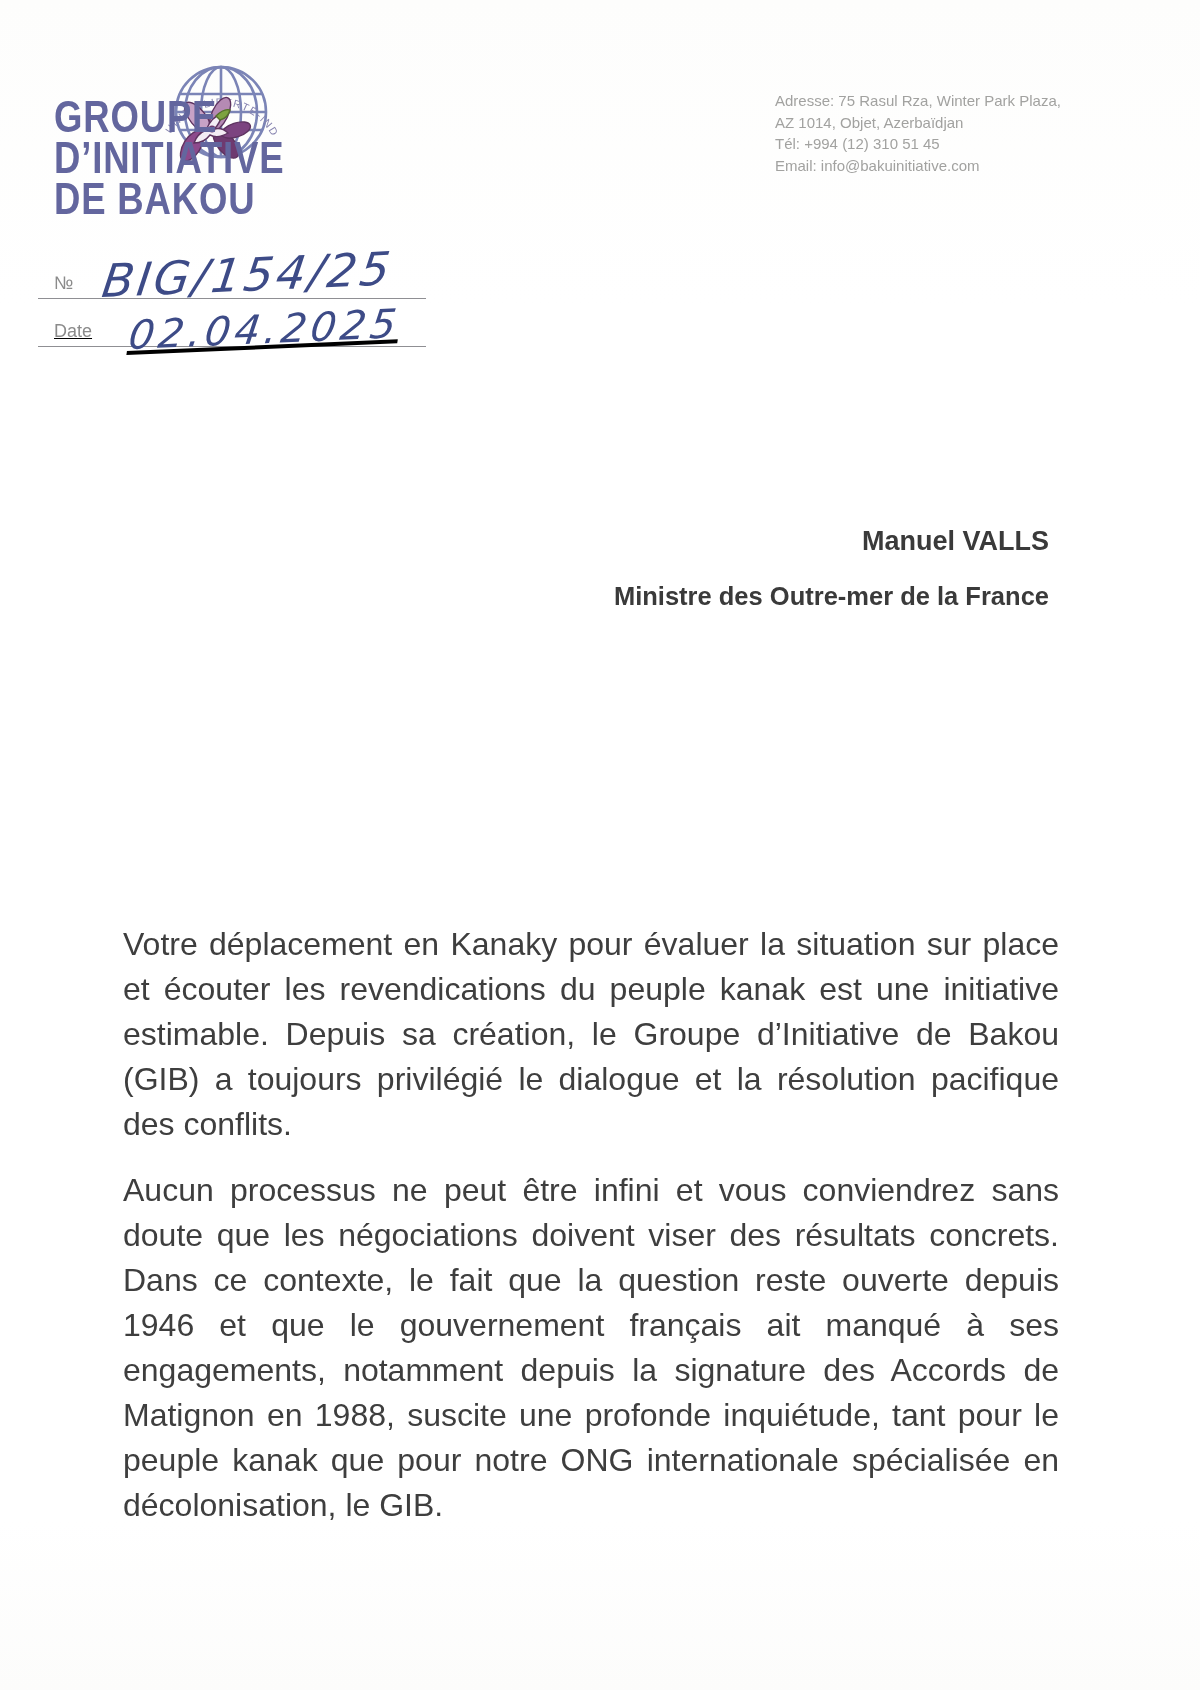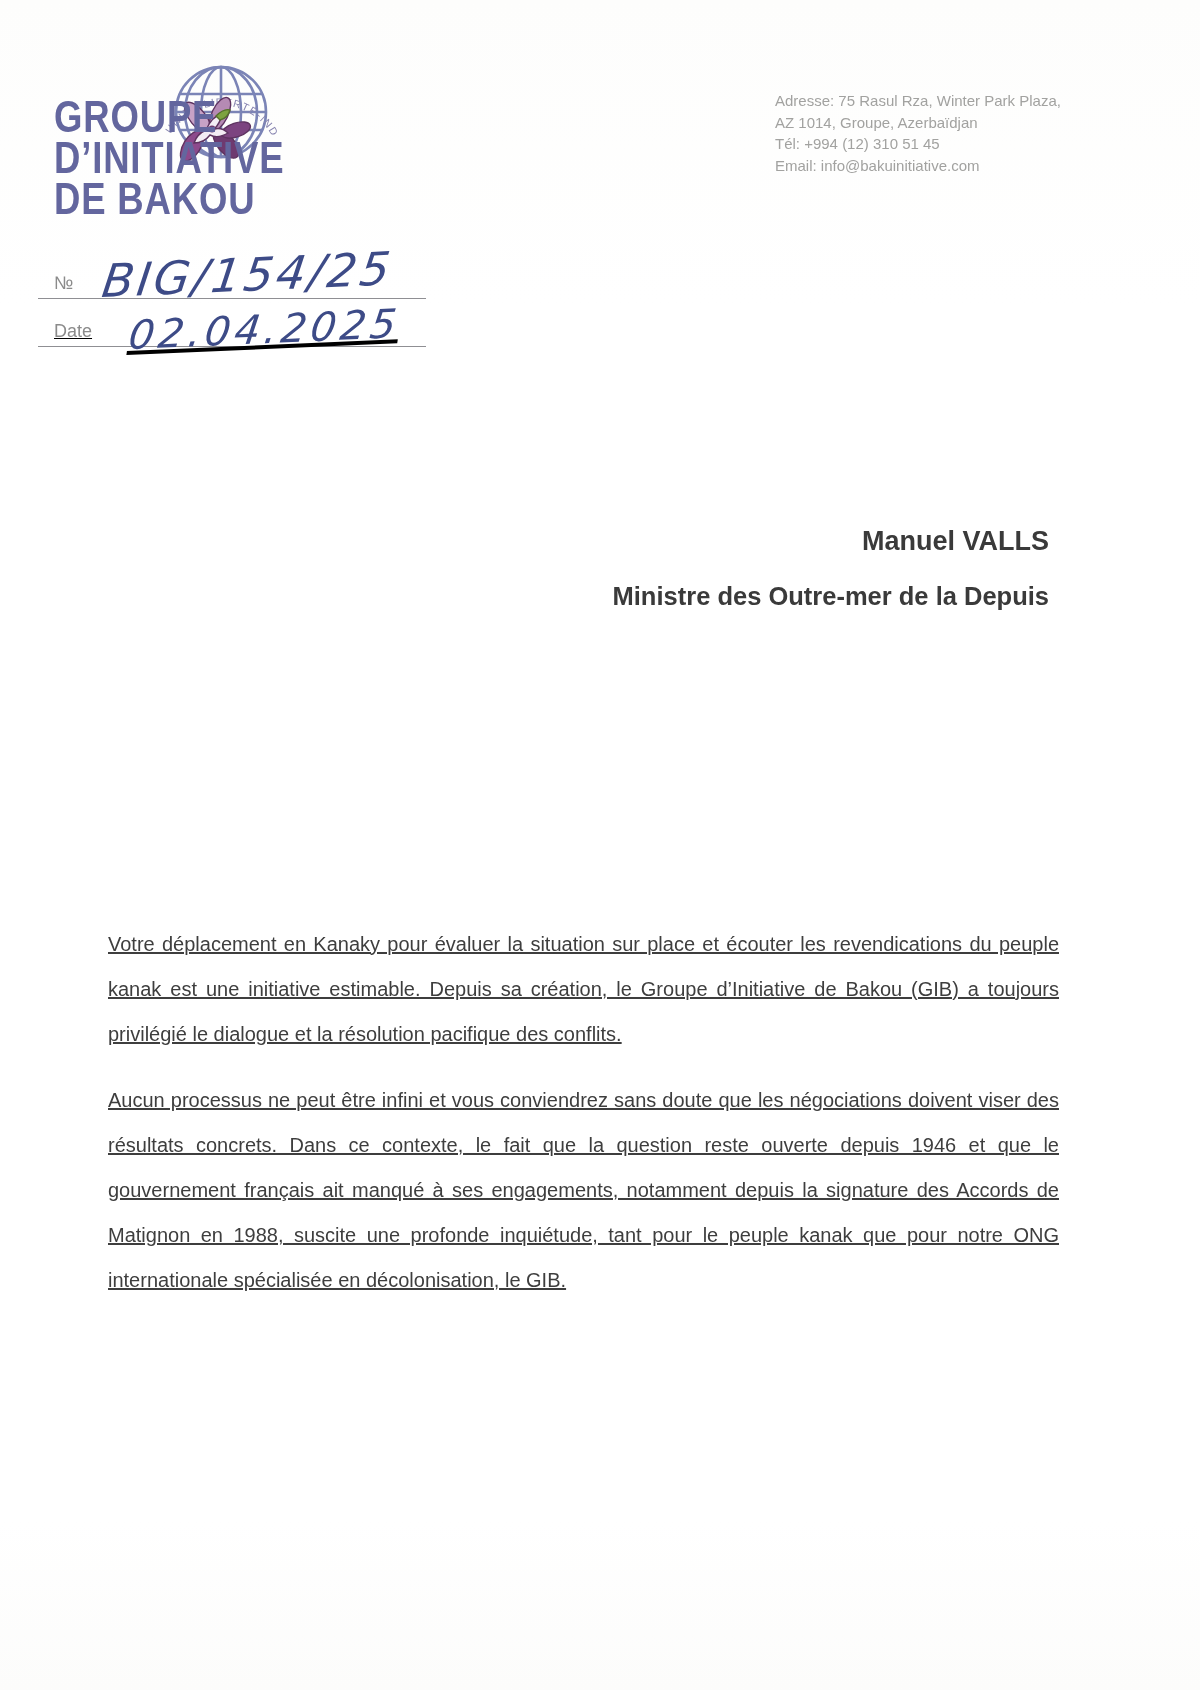--- a/index.html
+++ b/index.html
@@ -73,25 +73,24 @@
   
   .subject {
     position: absolute; left: 120px; right: 142px; top: 730px;
     font-size: 24.5px; font-weight: bold; color: #333333;
     line-height: 41px;
     text-align: justify;
   }
 
   
   .letter-body {
-    position: absolute; left: 108px; right: 141px; top: 922px;
+    position: absolute; left: 123px; right: 141px; top: 922px;
     color: #3e3e3e;
-    font-size: 20px;
+    font-size: 32px;
     line-height: 45px;
-    text-decoration: underline;
   }
   .letter-body p {
     margin: 0 0 21px 0;
     text-align: justify;
     text-justify: inter-word;
   }
 </style>
 </head>
 <body>
 
@@ -136,38 +135,38 @@
     </svg>
 
     <div class="org-name">
       <div>GROUPE</div>
       <div>D’INITIATIVE</div>
       <div>DE BAKOU</div>
     </div>
 
     <div class="contact-block">
       <div>Adresse: 75 Rasul Rza, Winter Park Plaza,</div>
-      <div>AZ 1014, Groupe, Azerbaïdjan</div>
+      <div>AZ 1014, Objet, Azerbaïdjan</div>
       <div>Tél: +994 (12) 310 51 45</div>
       <div>Email: info@bakuinitiative.com</div>
     </div>
   </div>
 
   <div class="ref-row no">
     <span class="ref-label">№</span>
     <span class="handwriting hand-no">BIG/154/25</span>
   </div>
   <div class="ref-row date">
     <span class="ref-label">Date</span>
     <span class="handwriting hand-date">02.04.2025</span>
   </div>
 
   <div class="recipient">
     <div class="recipient-name">Manuel VALLS</div>
-    <div class="recipient-title">Ministre des Outre-mer de la Depuis</div>
+    <div class="recipient-title">Ministre des Outre-mer de la France</div>
   </div>
 
 
   <div class="letter-body">
     <p>Votre déplacement en Kanaky pour évaluer la situation sur place et écouter les revendications du peuple kanak est une initiative estimable. Depuis sa création, le Groupe d’Initiative de Bakou (GIB) a toujours privilégié le dialogue et la résolution pacifique des conflits.</p>
     <p>Aucun processus ne peut être infini et vous conviendrez sans doute que les négociations doivent viser des résultats concrets. Dans ce contexte, le fait que la question reste ouverte depuis 1946 et que le gouvernement français ait manqué à ses engagements, notamment depuis la signature des Accords de Matignon en 1988, suscite une profonde inquiétude, tant pour le peuple kanak que pour notre ONG internationale spécialisée en décolonisation, le GIB.</p>
   </div>
 
 </div>
 

